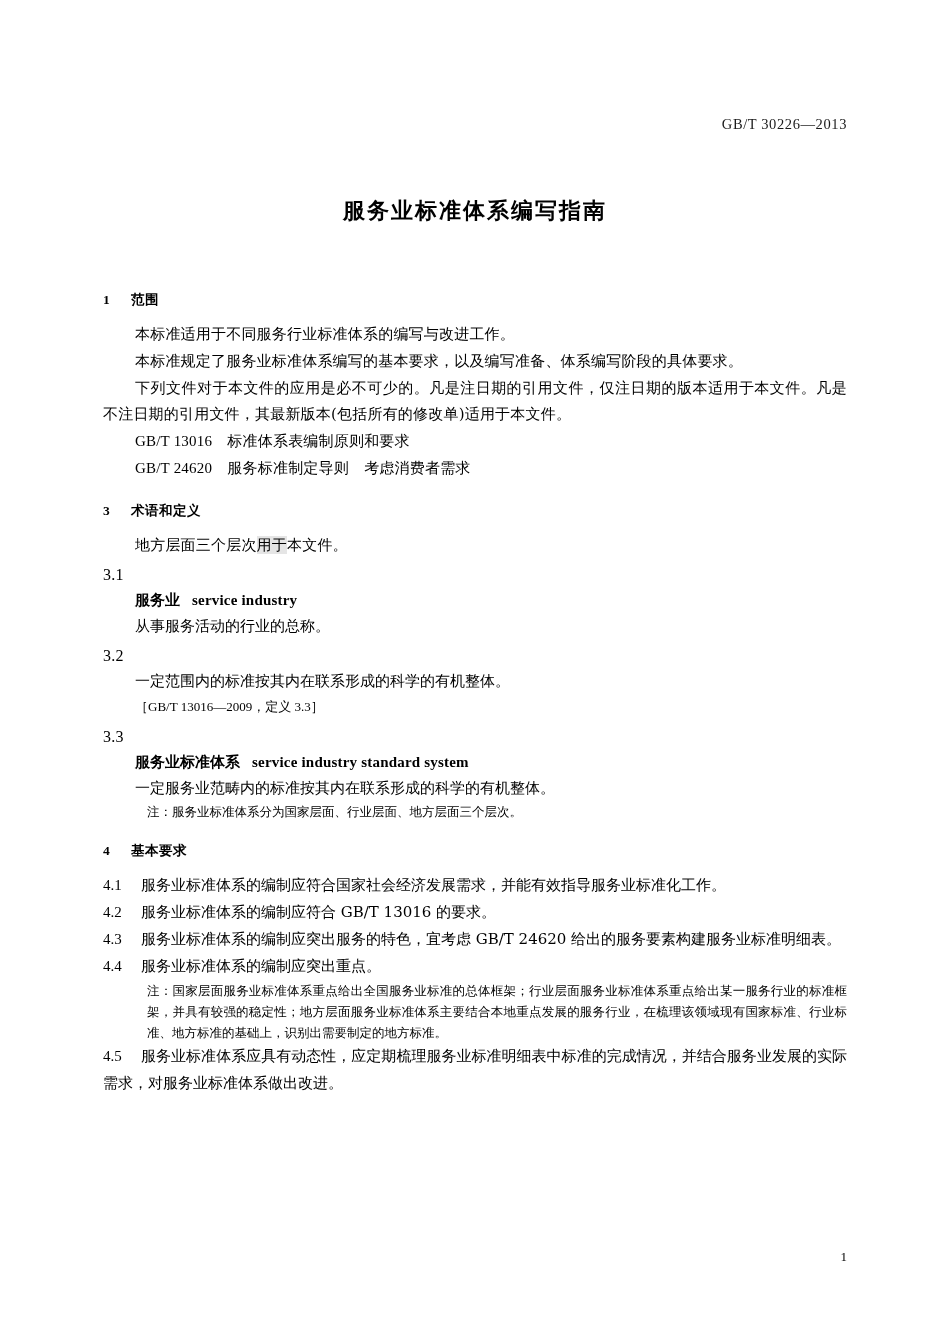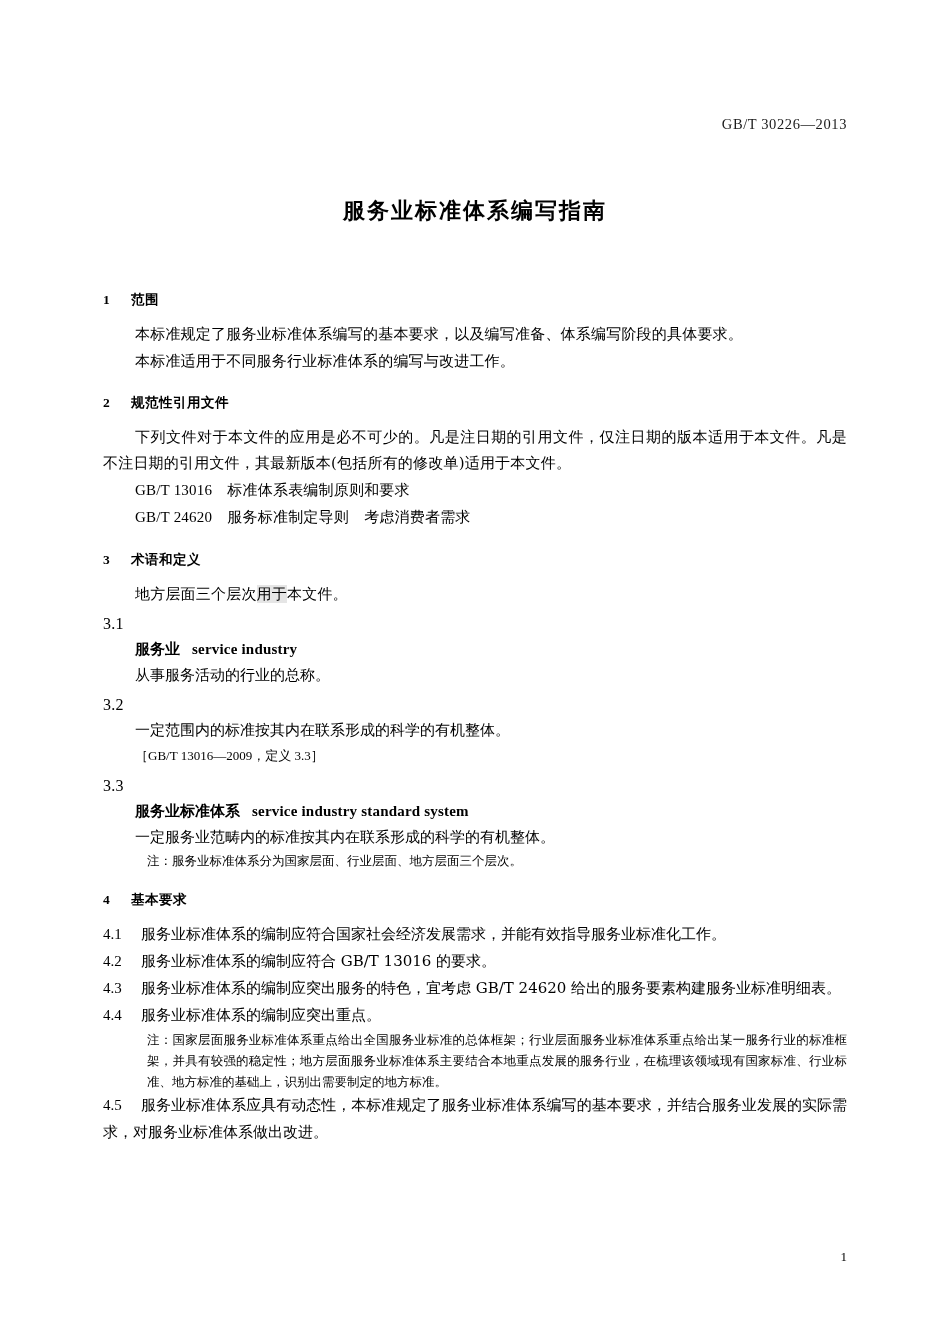--- a/index.html
+++ b/index.html
@@ -158,26 +158,23 @@
 
     <div class="header">GB/T  30226—2013</div>
 
     <div class="doc-title">服务业标准体系编写指南</div>
 
     <div class="body-flow">
 
       <div class="sec-head">
         <span class="num lat">1</span><span>范围</span>
       </div>
+      <p class="para indent">本标准适用于不同服务行业标准体系的编写与改进工作。</p>
       <p class="para indent">本标准规定了服务业标准体系编写的基本要求，以及编写准备、体系编写阶段的具体要求。</p>
-      <p class="para indent">本标准适用于不同服务行业标准体系的编写与改进工作。</p>
-
-      <div class="sec-head">
-        <span class="num lat">2</span><span>规范性引用文件</span>
-      </div>
+
       <p class="para indent">下列文件对于本文件的应用是必不可少的。凡是注日期的引用文件，仅注日期的版本适用于本文件。凡是不注日期的引用文件，其最新版本(包括所有的修改单)适用于本文件。</p>
       <div class="ref-line lat">GB/T 13016　标准体系表编制原则和要求</div>
       <div class="ref-line lat">GB/T 24620　服务标准制定导则　考虑消费者需求</div>
 
       <div class="sec-head">
         <span class="num lat">3</span><span>术语和定义</span>
       </div>
       <p class="para indent"><span>地方层面三个层次</span><span class="hl">用于</span><span>本文件。</span></p>
 
       <div class="term-num lat">3.1</div>
@@ -204,20 +201,20 @@
         <span class="cnum">4.2</span><span>服务业标准体系的编制应符合 GB/T 13016 的要求。</span>
       </div>
       <div class="clause">
         <span class="cnum">4.3</span><span>服务业标准体系的编制应突出服务的特色，宜考虑 GB/T 24620 给出的服务要素构建服务业标准明细表。</span>
       </div>
       <div class="clause">
         <span class="cnum">4.4</span><span>服务业标准体系的编制应突出重点。</span>
       </div>
       <div class="note note-hang"><span>注：</span><span>国家层面服务业标准体系重点给出全国服务业标准的总体框架；行业层面服务业标准体系重点给出某一服务行业的标准框架，并具有较强的稳定性；地方层面服务业标准体系主要结合本地重点发展的服务行业，在梳理该领域现有国家标准、行业标准、地方标准的基础上，识别出需要制定的地方标准。</span></div>
       <div class="clause">
-        <span class="cnum">4.5</span><span>服务业标准体系应具有动态性，本标准规定了服务业标准体系编写的基本要求，并结合服务业发展的实际需求，对服务业标准体系做出改进。</span>
+        <span class="cnum">4.5</span><span>服务业标准体系应具有动态性，应定期梳理服务业标准明细表中标准的完成情况，并结合服务业发展的实际需求，对服务业标准体系做出改进。</span>
       </div>
 
     </div>
 
     <div class="page-no">1</div>
   </div>
 </div>
 
 </body></html>

